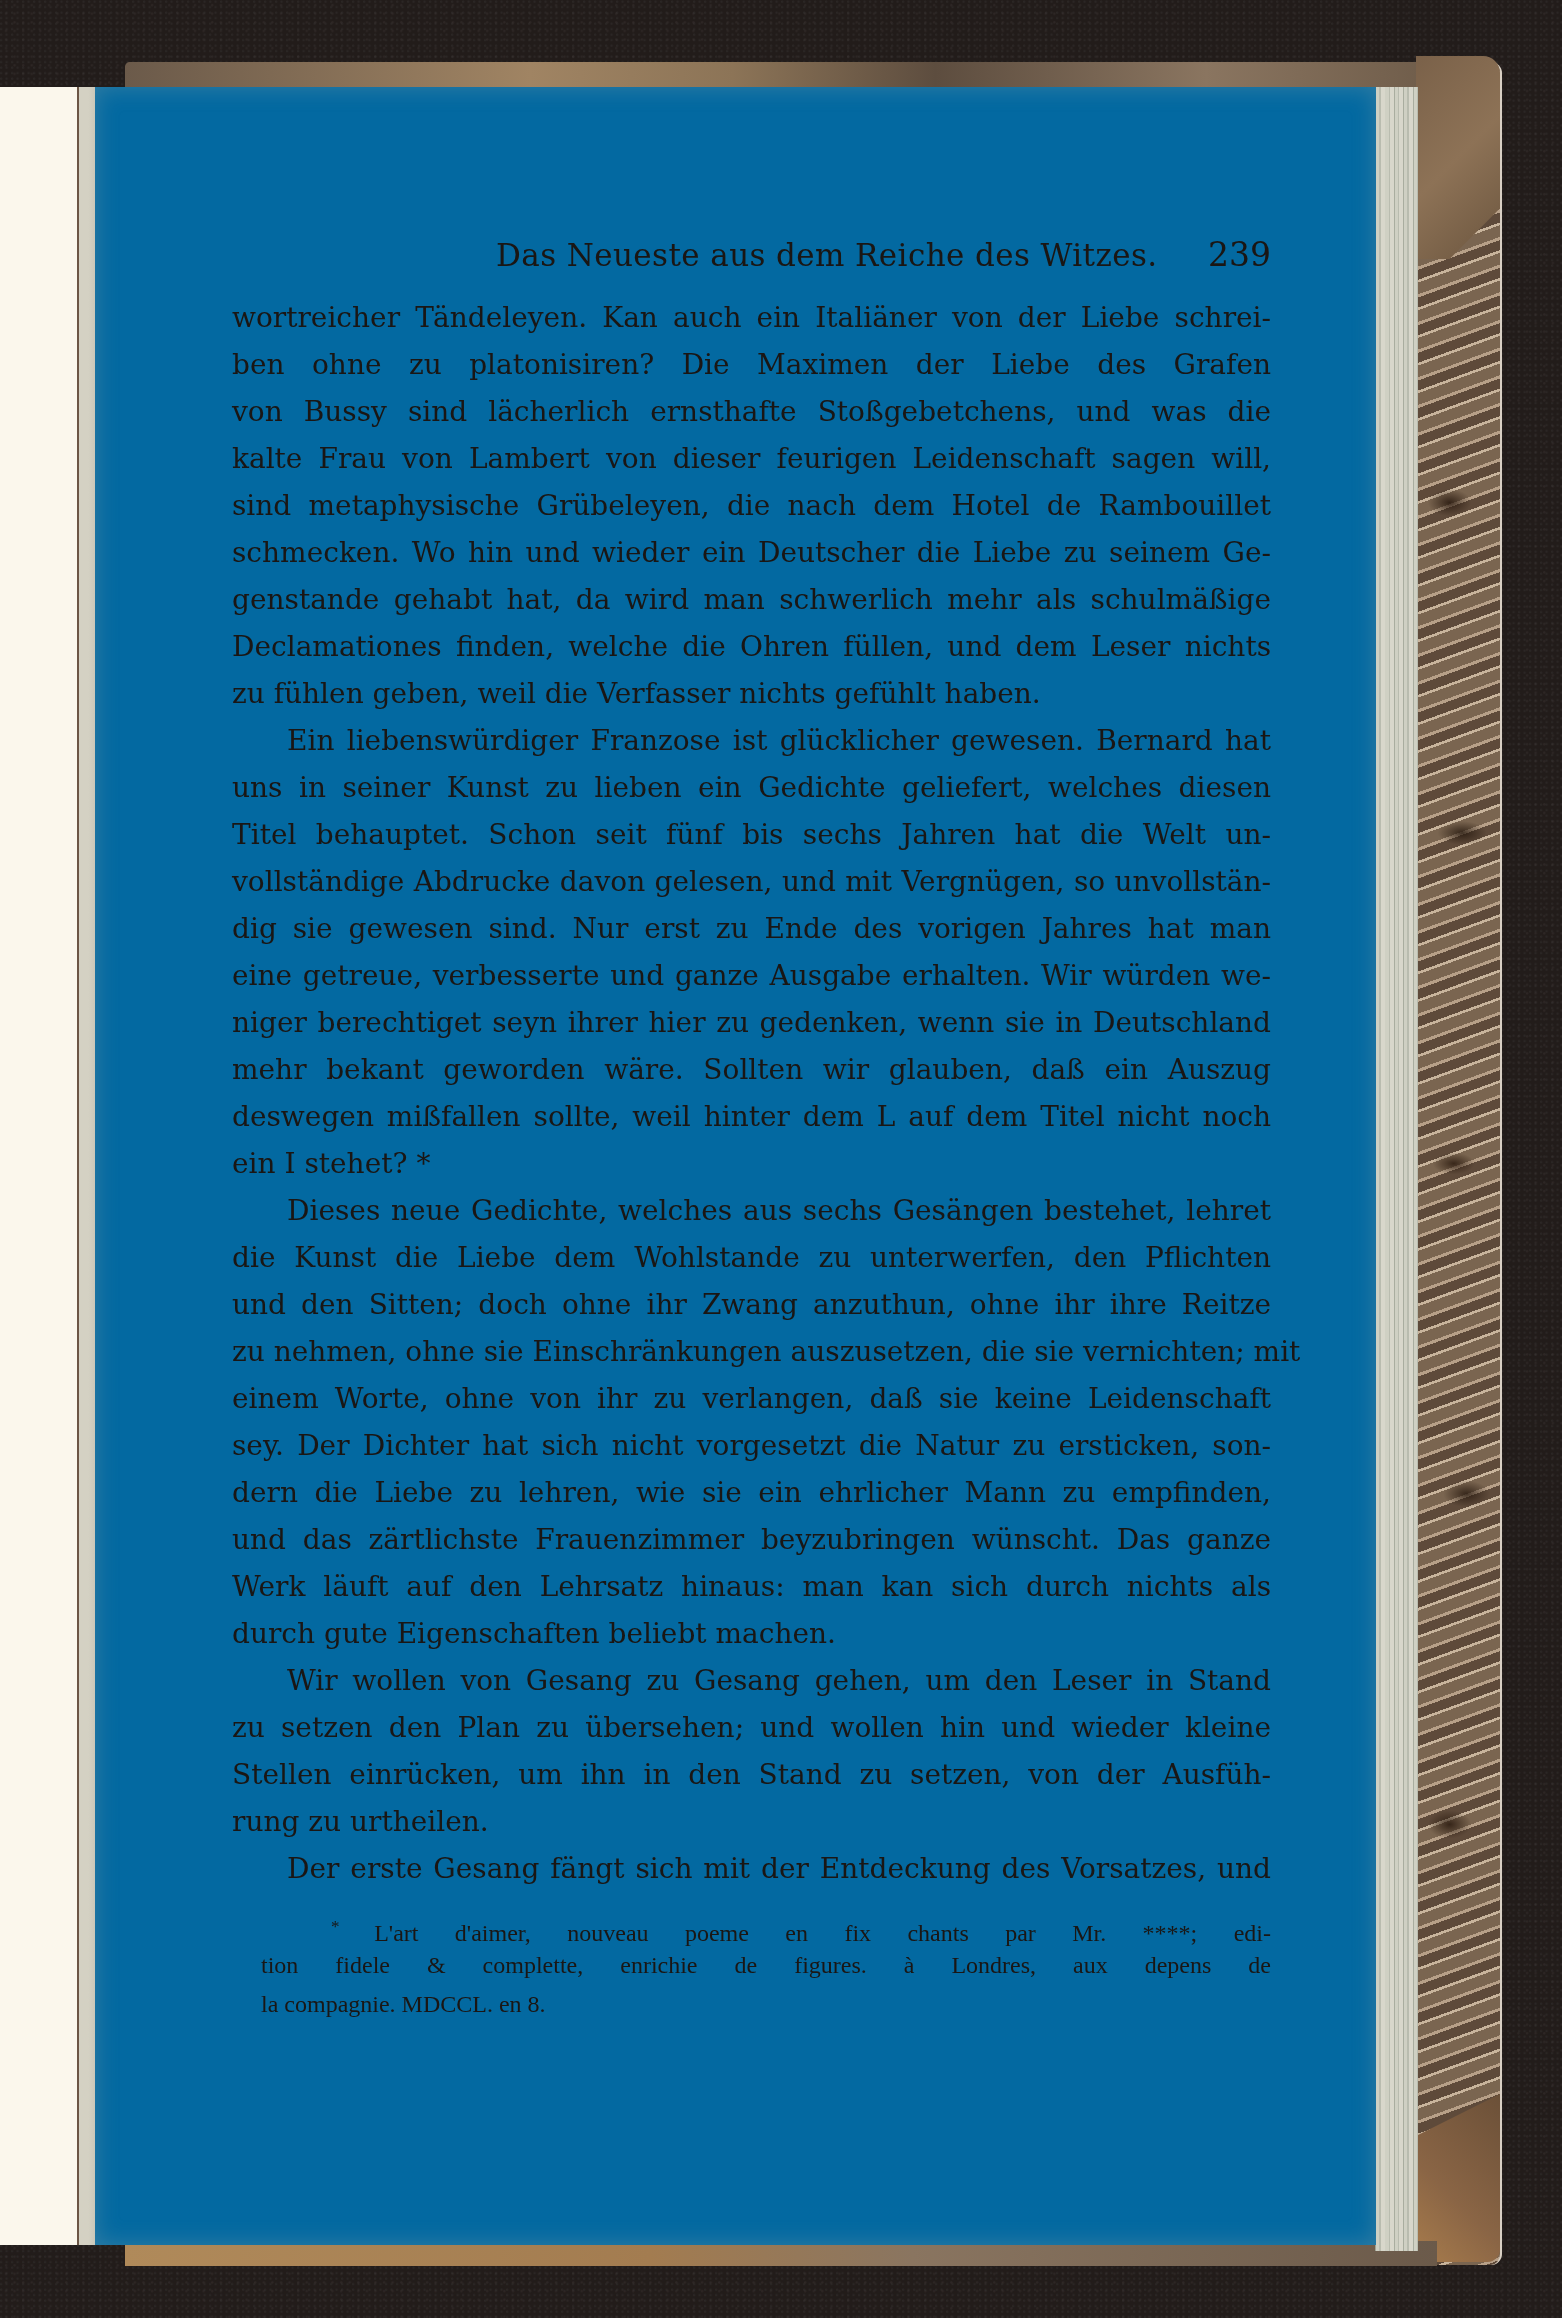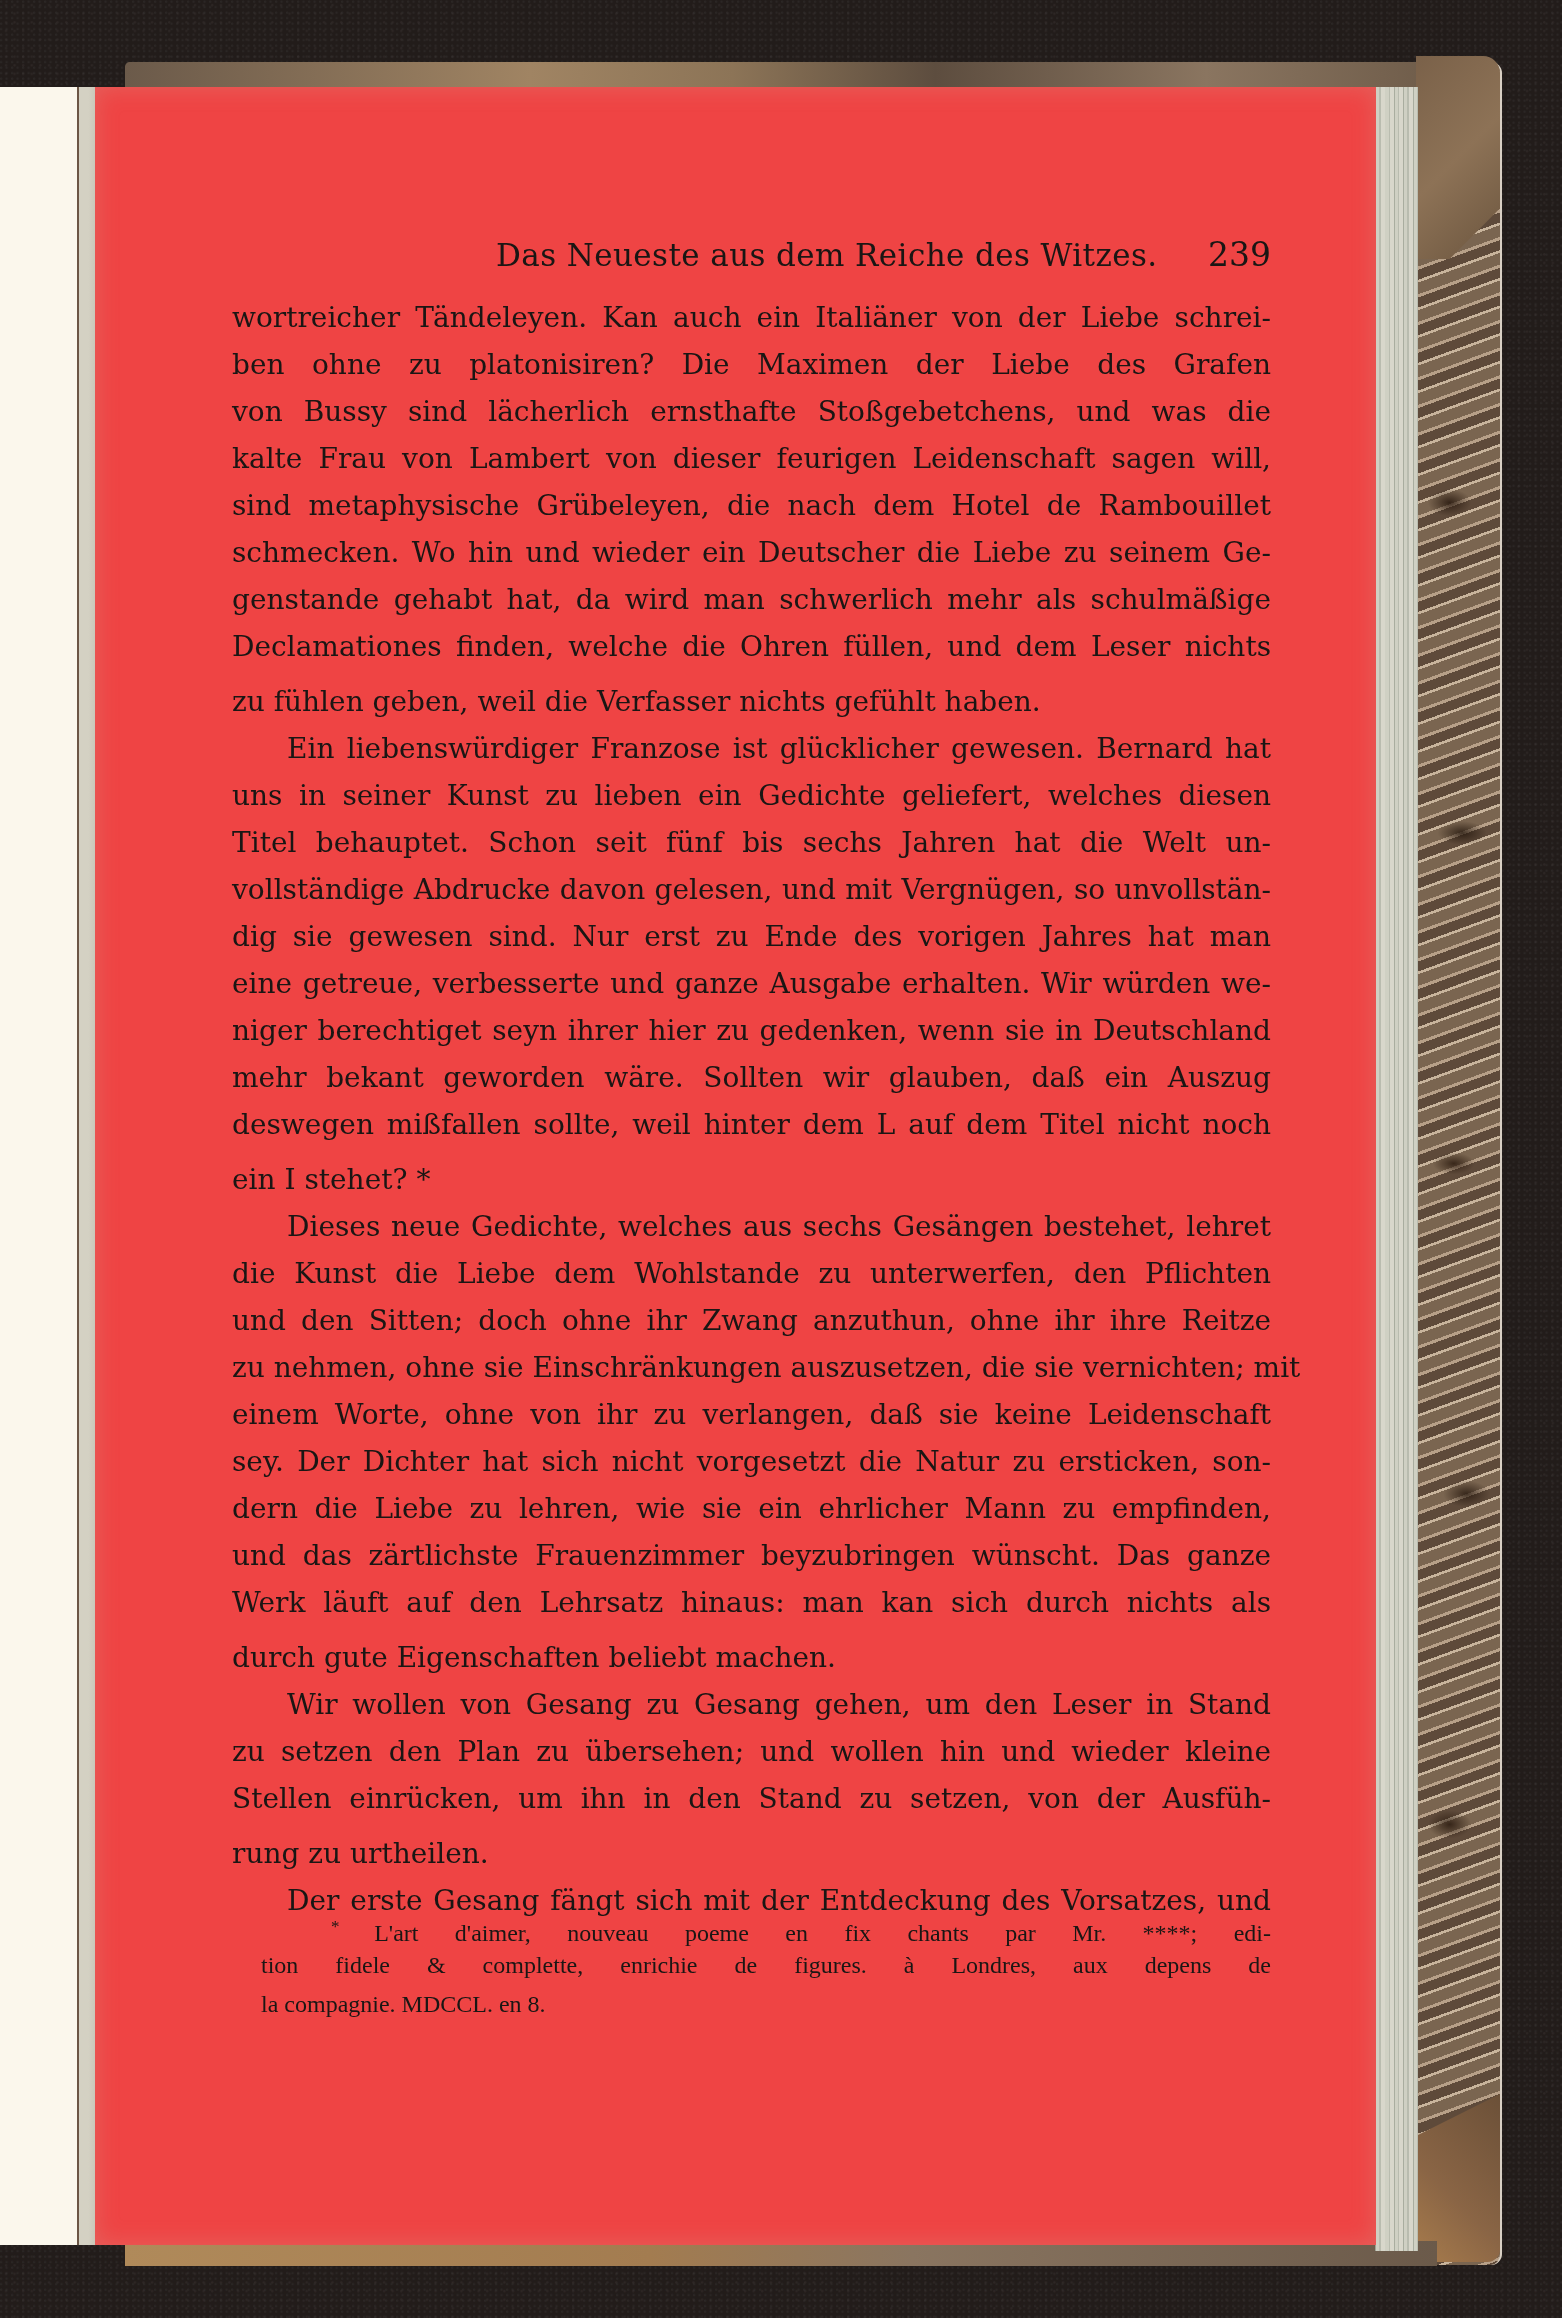--- a/index.html
+++ b/index.html
@@ -88,21 +88,21 @@
       left: 77px; top: 87px;
       width: 19px; height: 2158px;
       background: linear-gradient(90deg, #6b5544 0 1.6px, #d4d1c3 1.6px 60%, #c9c6b8 100%);
     }
 
     
     .page {
       position: absolute;
       left: 95px; top: 87px;
       width: 1281px; height: 2158px;
-      background: #ef4444;
+      background: #0369a1;
       box-shadow: inset 0 0 23.4px rgba(200,190,170,0.25);
     }
 
     .running-head {
       position: absolute;
       left: 137px; top: 148px;
       width: 1039px;
       height: 47px;
       font-size: 31px;
       color: #1a1614;
@@ -129,21 +129,20 @@
     }
     .body-text .line {
       display: block;
       height: 47px;
       white-space: nowrap;
       text-align-last: justify;
       text-align: justify;
     }
     .body-text .line.last {
       text-align-last: left;
-      margin-top: 8px;
     }
     .body-text .line.indent {
       padding-left: 55px;
     }
 
     .footnote {
       position: absolute;
       left: 137px; top: 1820px;
       width: 1039px;
       font-family: "Liberation Serif", "DejaVu Serif", serif;

